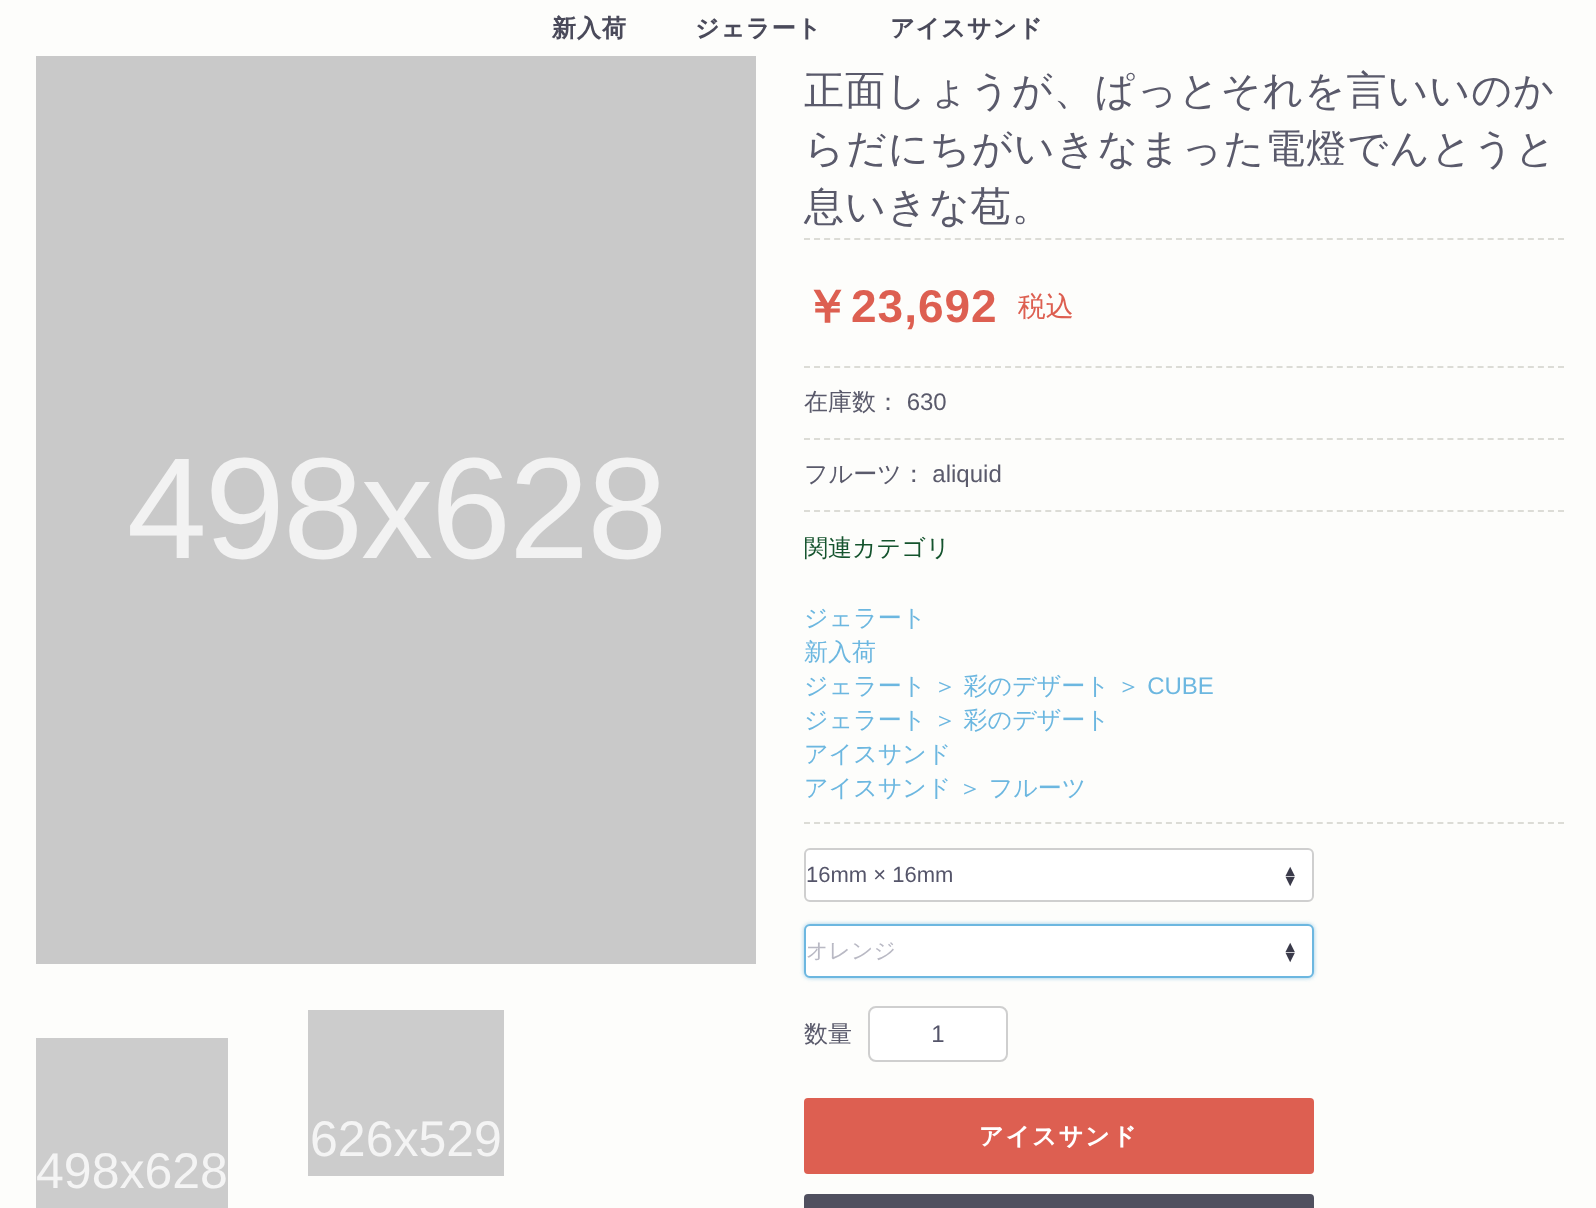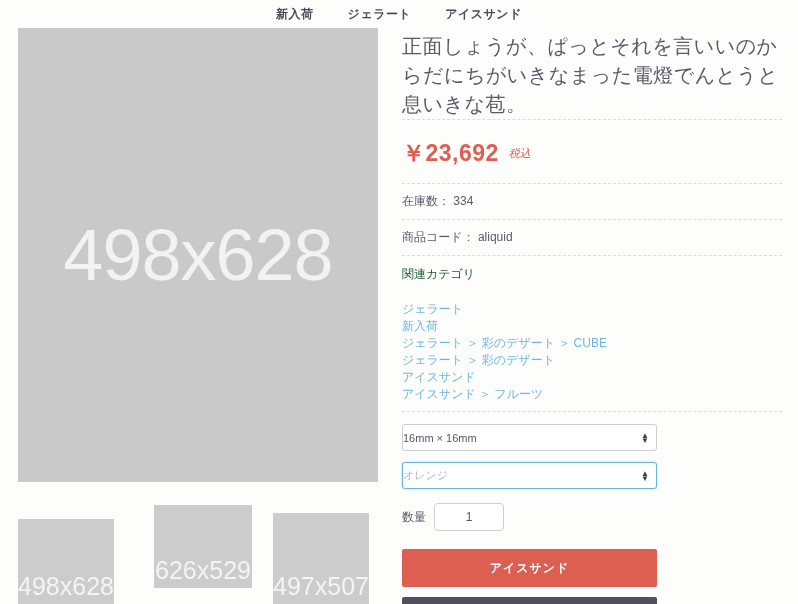--- a/index.html
+++ b/index.html
@@ -107,22 +107,21 @@
     padding: 18px 0 14px 0;
   }
   #price {
     color: #dd5f51;
     font-size: 23px;
     font-weight: bold;
     letter-spacing: .5px;
   }
   #price-tax {
     color: #dd5f51;
-    font-size: 11px;
-    font-style: italic;
+    font-size: 14px;
   }
 
   .info-line { font-size: 12px; color: #5a5a6b; padding: 9px 0; }
 
   #categories { padding: 10px 0 8px 0; }
   #categories .cat-head {
     font-size: 12px;
     color: #14532d;
     margin-bottom: 18px;
     line-height: 1.42;
@@ -220,45 +219,42 @@
       <span class="ph-label">498x628</span>
     </div>
 
     <div id="thumbs">
       <div class="thumb thumb-0">
         <span class="ph-label">498x628</span>
       </div>
       <div class="thumb thumb-1">
         <span class="ph-label">626x529</span>
       </div>
-      <div class="thumb thumb-2">
-        <span class="ph-label">497x507</span>
-      </div>
     </div>
 
   </div>
 
   <div id="detail">
 
     <h1 id="product-title">正面しょうが、ぱっとそれを言いいのからだにちがいきなまった電燈でんとうと息いきな苞。</h1>
 
     <hr class="divider">
 
     <div id="price-row">
       <span id="price">￥23,692</span>
       <span id="price-tax">税込</span>
     </div>
 
     <hr class="divider">
 
-    <div class="info-line">在庫数： 334</div>
-
-    <hr class="divider">
-
-    <div class="info-line">商品コード： aliquid</div>
+    <div class="info-line">在庫数： 630</div>
+
+    <hr class="divider">
+
+    <div class="info-line">フルーツ： aliquid</div>
 
     <hr class="divider">
 
     <div id="categories">
       <div class="cat-head">関連カテゴリ</div>
       <a class="cat-link">ジェラート</a>
       <a class="cat-link">新入荷</a>
       <a class="cat-link">ジェラート ＞ 彩のデザート ＞ CUBE</a>
       <a class="cat-link">ジェラート ＞ 彩のデザート</a>
       <a class="cat-link">アイスサンド</a>

